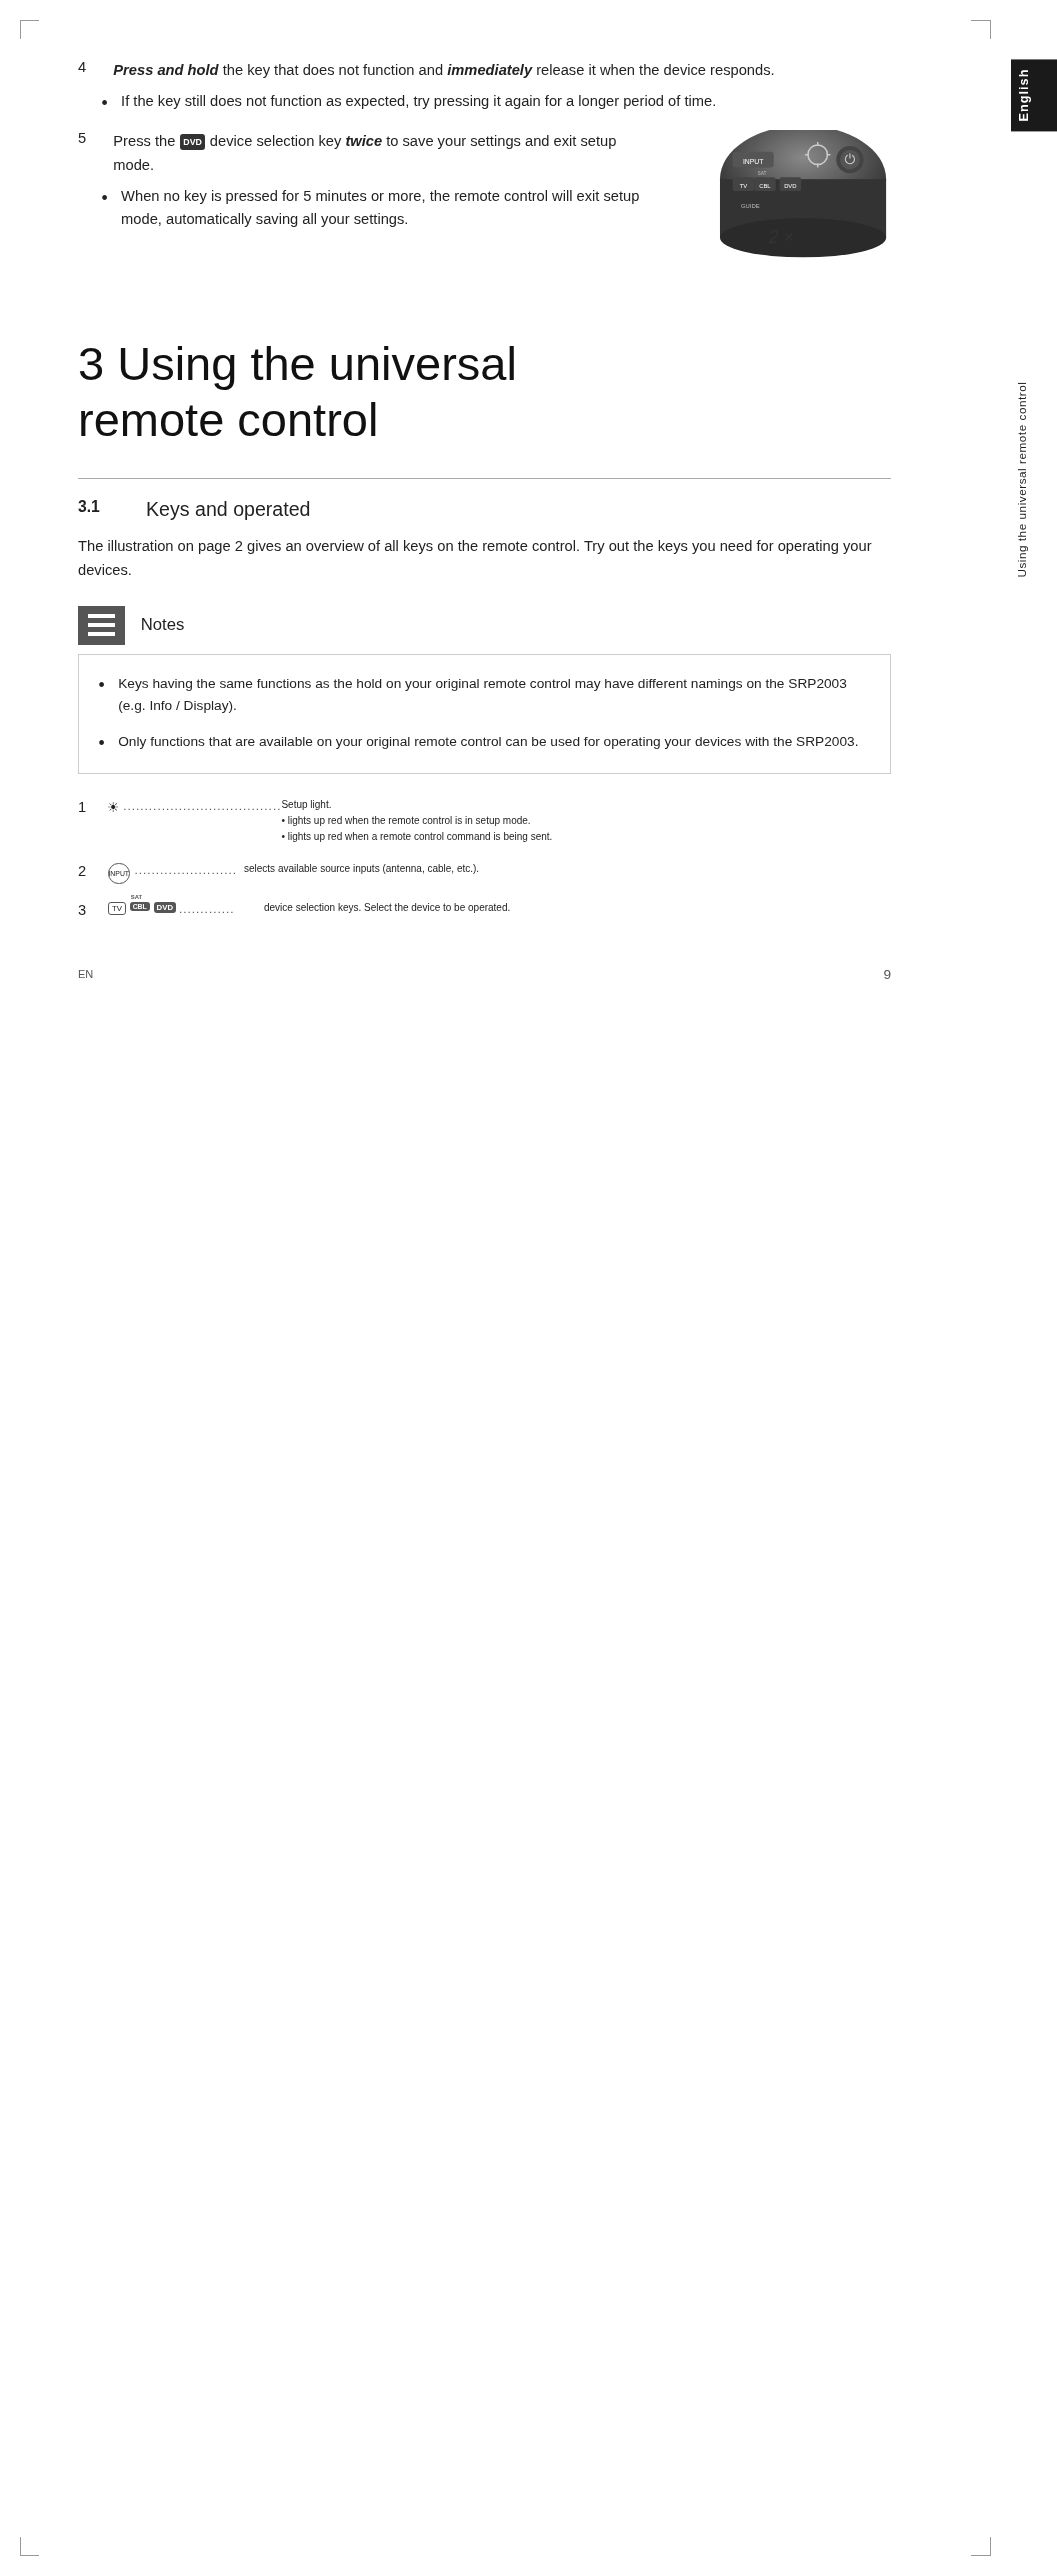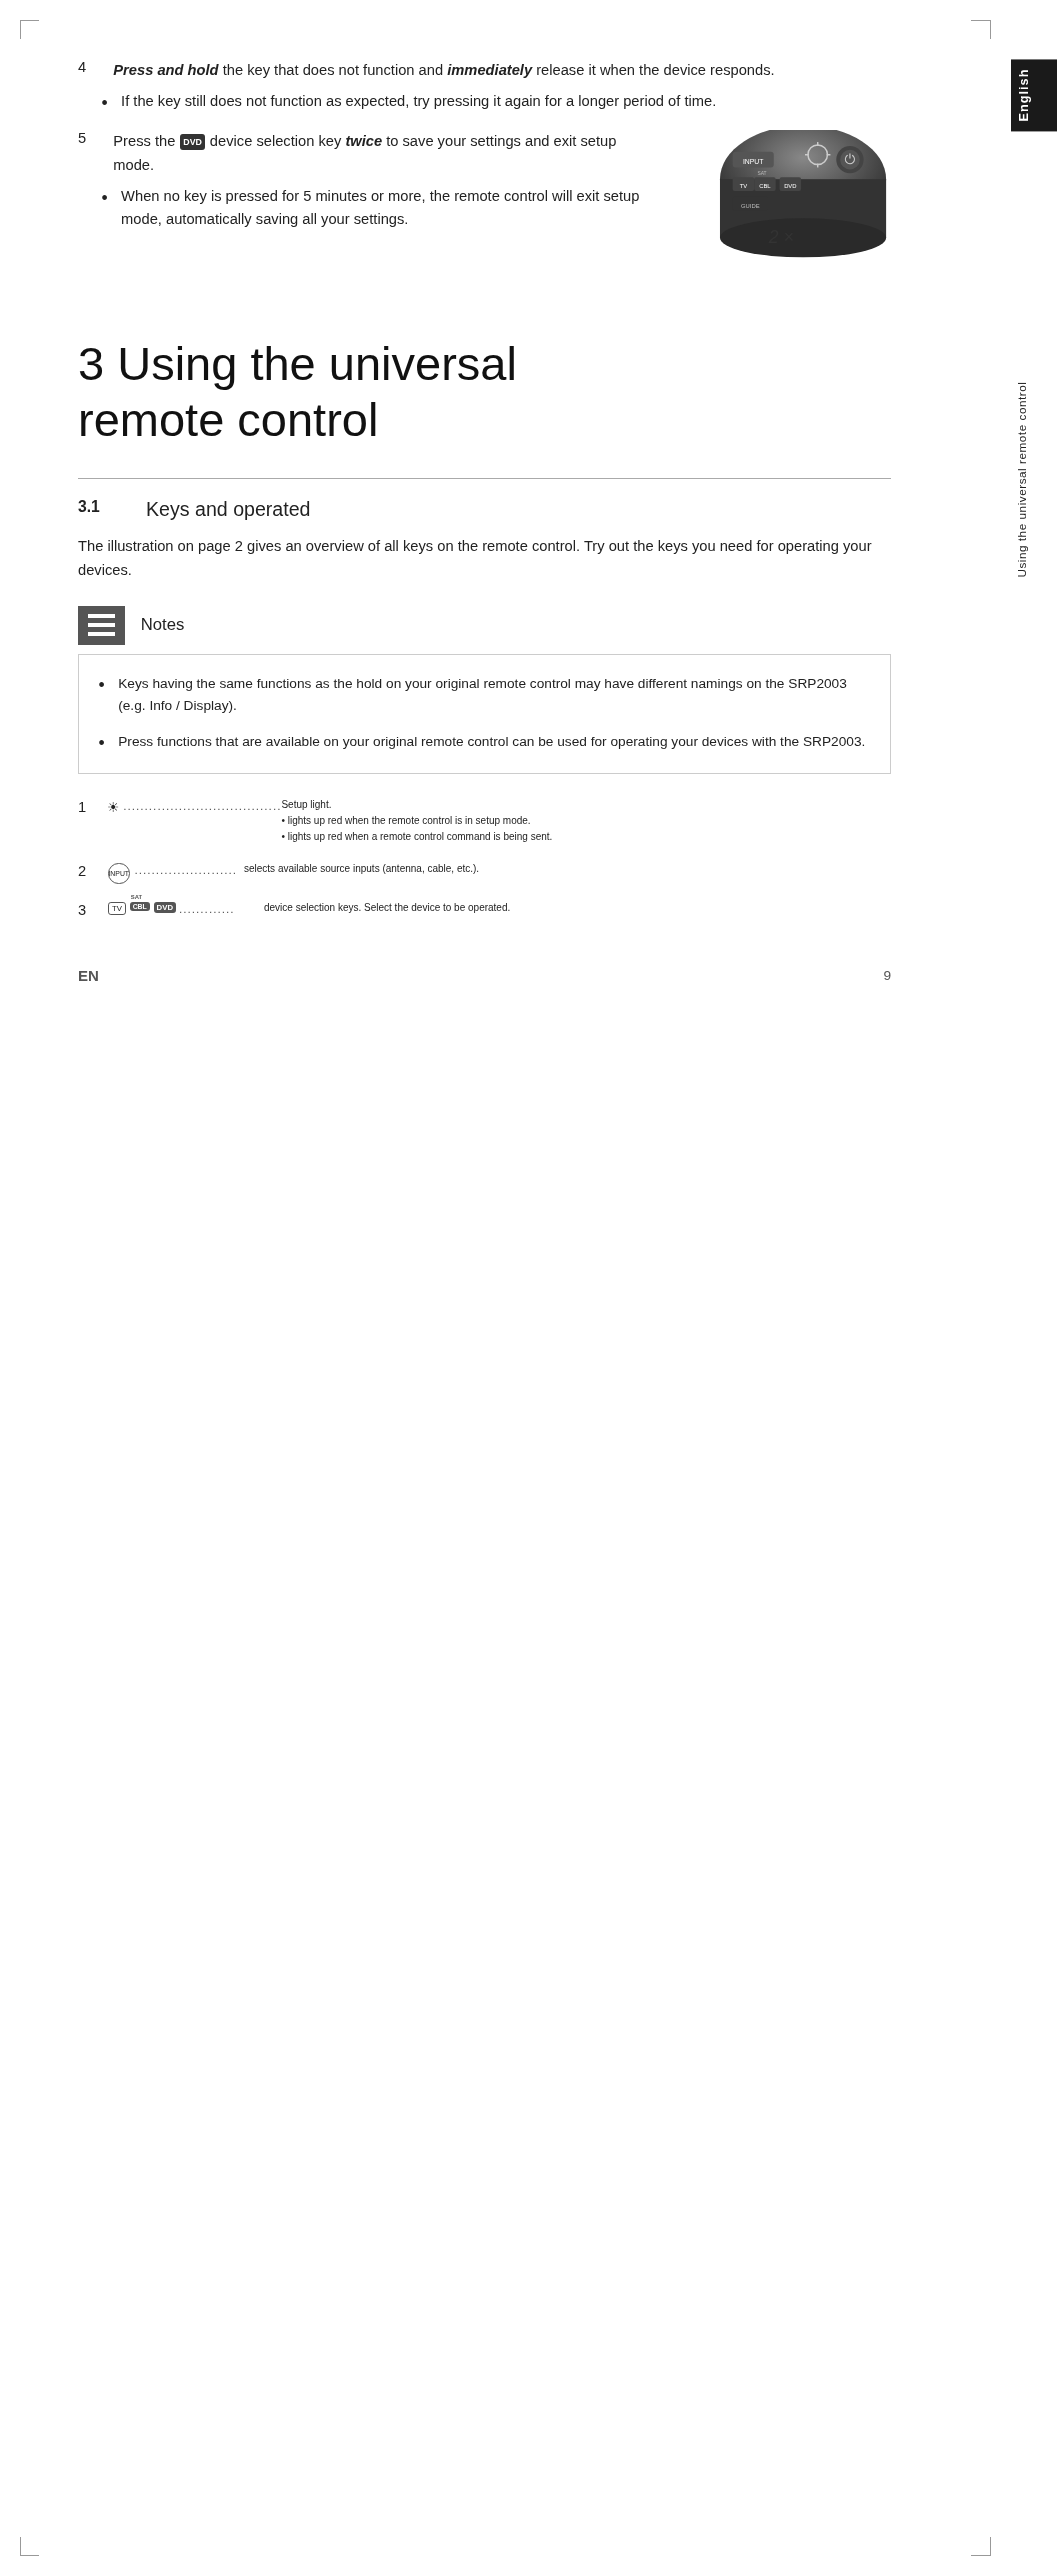--- a/index.html
+++ b/index.html
@@ -368,22 +368,22 @@
     
     .page-footer {
       display: flex;
       justify-content: space-between;
       align-items: center;
       margin-top: 39px;
       padding-top: 9.8px;
     }
 
     .footer-lang {
-      font-size: 15px;
-      font-weight: bold;
+      font-size: 11px;
+      font-weight: normal;
       color: #555;
     }
 
     .footer-page {
       font-size: 13.7px;
       color: #555;
     }
 
     
     .remote-drawing {
@@ -509,21 +509,21 @@
         </div>
         <span class="notes-label">Notes</span>
       </div>
       <div class="notes-box">
         <div class="notes-bullet">
           <span class="notes-bullet-dot">•</span>
           <span class="notes-bullet-text">Keys having the same functions as the hold on your original remote control may have different namings on the SRP2003 (e.g. Info / Display).</span>
         </div>
         <div class="notes-bullet">
           <span class="notes-bullet-dot">•</span>
-          <span class="notes-bullet-text">Press functions that are available on your original remote control can be used for operating your devices with the SRP2003.</span>
+          <span class="notes-bullet-text">Only functions that are available on your original remote control can be used for operating your devices with the SRP2003.</span>
         </div>
       </div>
     </div>
 
     <div class="key-list">
 
       <div class="key-item">
         <span class="key-num">1</span>
         <div class="key-icon-area">
           <span class="icon-sun">☀</span>

